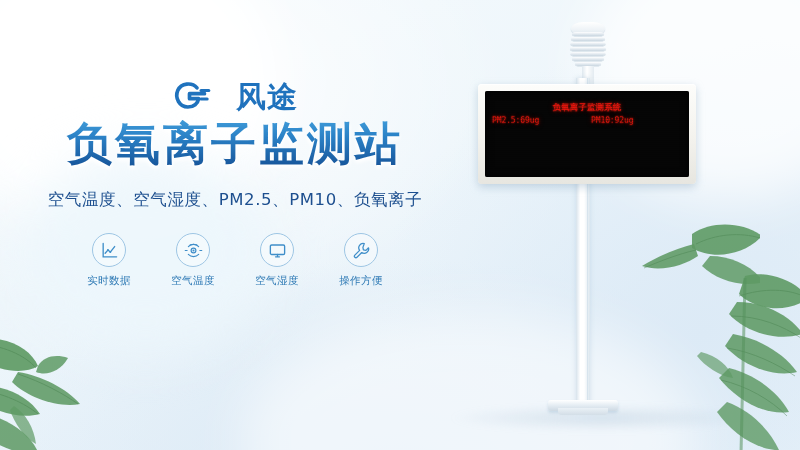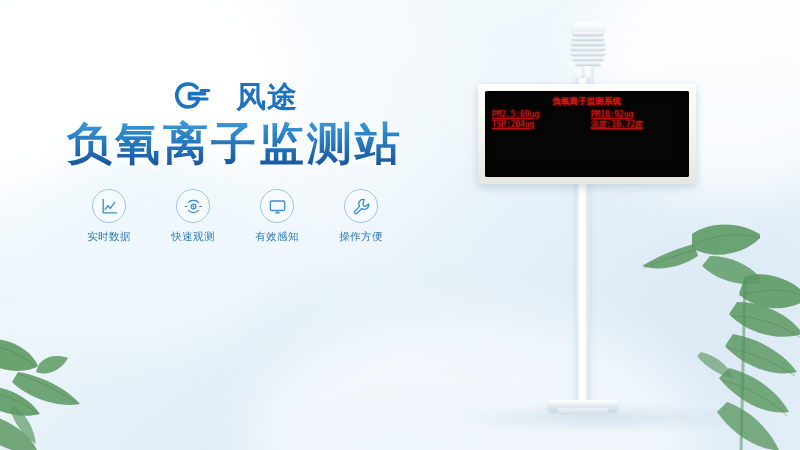--- a/index.html
+++ b/index.html
@@ -123,33 +123,33 @@
     background:linear-gradient(180deg,#fdfdfb 0%,#f4f3ee 52%,#e7e6e0 100%);
     border-radius:4px;
     padding:7px;
     box-shadow:0 3px 8px rgba(130,160,185,.40), inset 0 1px 0 rgba(255,255,255,.9);
   }
   .screen{
     width:100%;height:100%;background:#060606;border-radius:2px;
     position:relative;overflow:hidden;
     box-shadow:inset 0 0 9px rgba(0,0,0,.95);
   }
-  .screen-inner{padding:5px 6px 0 6px;}
+  .screen-inner{padding:11px 6px 0 6px;}
 
   .led{
     color:#e8150d;
     font-family:"DejaVu Sans Mono","Liberation Mono",monospace;
     text-shadow:0 0 2px rgba(255,40,20,.85), 0 0 5px rgba(210,20,10,.5);
     line-height:1.28;
     white-space:nowrap;
   }
   .led-title{font-size:8.4px;text-align:center;font-weight:700;letter-spacing:.2px;}
   .led-date{font-size:8.4px;text-align:center;letter-spacing:.1px;margin-top:1px;}
   .led-rows{margin-top:3px;}
-  .led-row{display:flex;font-size:8px;letter-spacing:-.1px;text-decoration:underline;}
+  .led-row{display:flex;font-size:8px;letter-spacing:-.1px;}
   .led-c1{width:50%;padding-left:1px;}
   .led-c2{width:50%;padding-left:4px;}
 
   
   .scan{
     position:absolute;inset:0;pointer-events:none;
     background:repeating-linear-gradient(180deg, rgba(0,0,0,0) 0px, rgba(0,0,0,0) 1px, rgba(0,0,0,.35) 1px, rgba(0,0,0,.35) 2px);
     opacity:.55;
   }
 
@@ -177,20 +177,21 @@
           <path d="M30 9 C24 2, 11 3, 7 12 C3 21, 9 32, 19 32 C26 32, 31 28, 32 22 L21 22 L21 16 L39 16" fill="none" stroke="#1f72bd" stroke-width="4.4" stroke-linecap="round" stroke-linejoin="round"></path>
           <rect x="33" y="10.5" width="13" height="3.6" rx="1.8" fill="#1f72bd"></rect>
           <rect x="33" y="20.5" width="11" height="3.6" rx="1.8" fill="#1f72bd"></rect>
         </svg>
       </span>
       <span class="brand-name">风途</span>
     </div>
 
     <div class="headline">负氧离子监测站</div>
 
+    <div class="subline">空气温度、空气湿度、PM2.5、PM10、负氧离子</div>
 
     <div class="features">
 
       <div class="feature">
         <span class="fcircle">
           <svg viewBox="0 0 24 24" width="19" height="19" aria-hidden="true">
             <path d="M4 3 L4 20 L21 20" fill="none" stroke="#3f8ec9" stroke-width="1.7" stroke-linecap="round"></path>
             <path d="M6.5 15.5 L10 11.5 L13 14 L18.5 7" fill="none" stroke="#3f8ec9" stroke-width="1.7" stroke-linecap="round" stroke-linejoin="round"></path>
             <circle cx="10" cy="11.5" r="1.25" fill="#3f8ec9"></circle>
             <circle cx="13" cy="14" r="1.25" fill="#3f8ec9"></circle>
@@ -203,31 +204,31 @@
         <span class="fcircle">
           <svg viewBox="0 0 24 24" width="19" height="19" aria-hidden="true">
             <circle cx="12" cy="12" r="3" fill="none" stroke="#3f8ec9" stroke-width="1.5"></circle>
             <circle cx="12" cy="12" r="1.3" fill="#3f8ec9"></circle>
             <path d="M5.5 7 A9 9 0 0 1 18.5 7" fill="none" stroke="#3f8ec9" stroke-width="1.4" stroke-linecap="round"></path>
             <path d="M7.5 5 A12 12 0 0 1 16.5 5" fill="none" stroke="#3f8ec9" stroke-width="1.2" stroke-linecap="round"></path>
             <path d="M5.5 17 A9 9 0 0 0 18.5 17" fill="none" stroke="#3f8ec9" stroke-width="1.4" stroke-linecap="round"></path>
             <path d="M4 12 L1.5 12 M20 12 L22.5 12" stroke="#3f8ec9" stroke-width="1.3" stroke-linecap="round"></path>
           </svg>
         </span>
-        <span class="flabel">快速观测</span>
+        <span class="flabel">空气温度</span>
       </div>
 
       <div class="feature">
         <span class="fcircle">
           <svg viewBox="0 0 24 24" width="19" height="19" aria-hidden="true">
             <rect x="3" y="5" width="18" height="12" rx="1.6" fill="none" stroke="#3f8ec9" stroke-width="1.7"></rect>
             <path d="M9.5 20 L14.5 20 M12 17 L12 20" stroke="#3f8ec9" stroke-width="1.7" stroke-linecap="round"></path>
           </svg>
         </span>
-        <span class="flabel">有效感知</span>
+        <span class="flabel">空气湿度</span>
       </div>
 
       <div class="feature">
         <span class="fcircle">
           <svg viewBox="0 0 24 24" width="19" height="19" aria-hidden="true">
             <path d="M15.5 3.2 A5.6 5.6 0 0 0 9.6 11.9 L3.6 17.9 A1.9 1.9 0 0 0 6.3 20.6 L12.3 14.6
                      A5.6 5.6 0 0 0 20.9 8.6 L17.6 11.9 L14.4 11.3 L13.8 8.1 Z" fill="none" stroke="#3f8ec9" stroke-width="1.6" stroke-linejoin="round"></path>
           </svg>
         </span>
         <span class="flabel">操作方便</span>
@@ -261,24 +262,20 @@
     <div class="board">
       <div class="screen">
         <div class="screen-inner">
           <div class="led led-title">负氧离子监测系统</div>
 
           <div class="led-rows">
             <div class="led led-row">
               <span class="led-c1">PM2.5:69ug</span>
               <span class="led-c2">PM10:92ug</span>
             </div>
-            <div class="led led-row">
-              <span class="led-c1">TSP:204ug</span>
-              <span class="led-c2">温度:10.72度</span>
-            </div>
           </div>
         </div>
         <div class="scan"></div>
       </div>
     </div>
   </div>
 
   <div class="foliage fol-left">
     <svg viewBox="0 0 150 150" width="150" height="150" aria-hidden="true">
       <g fill="#5e9a64">

